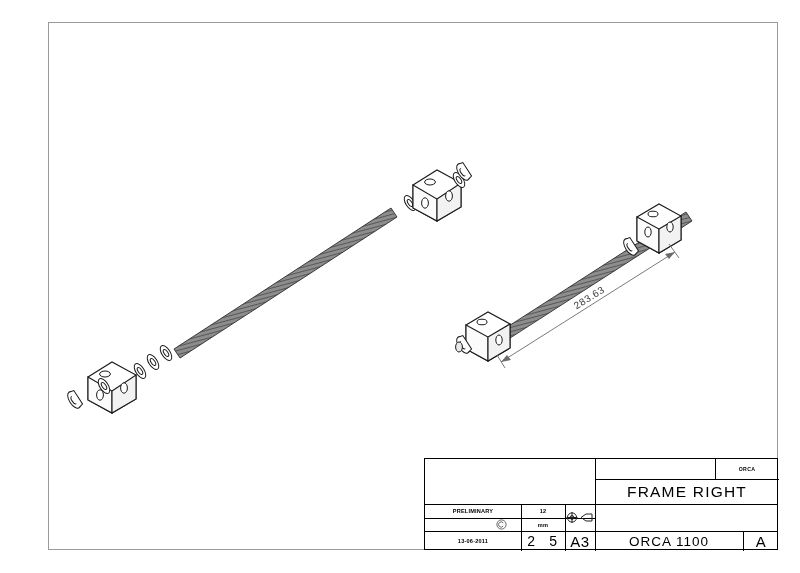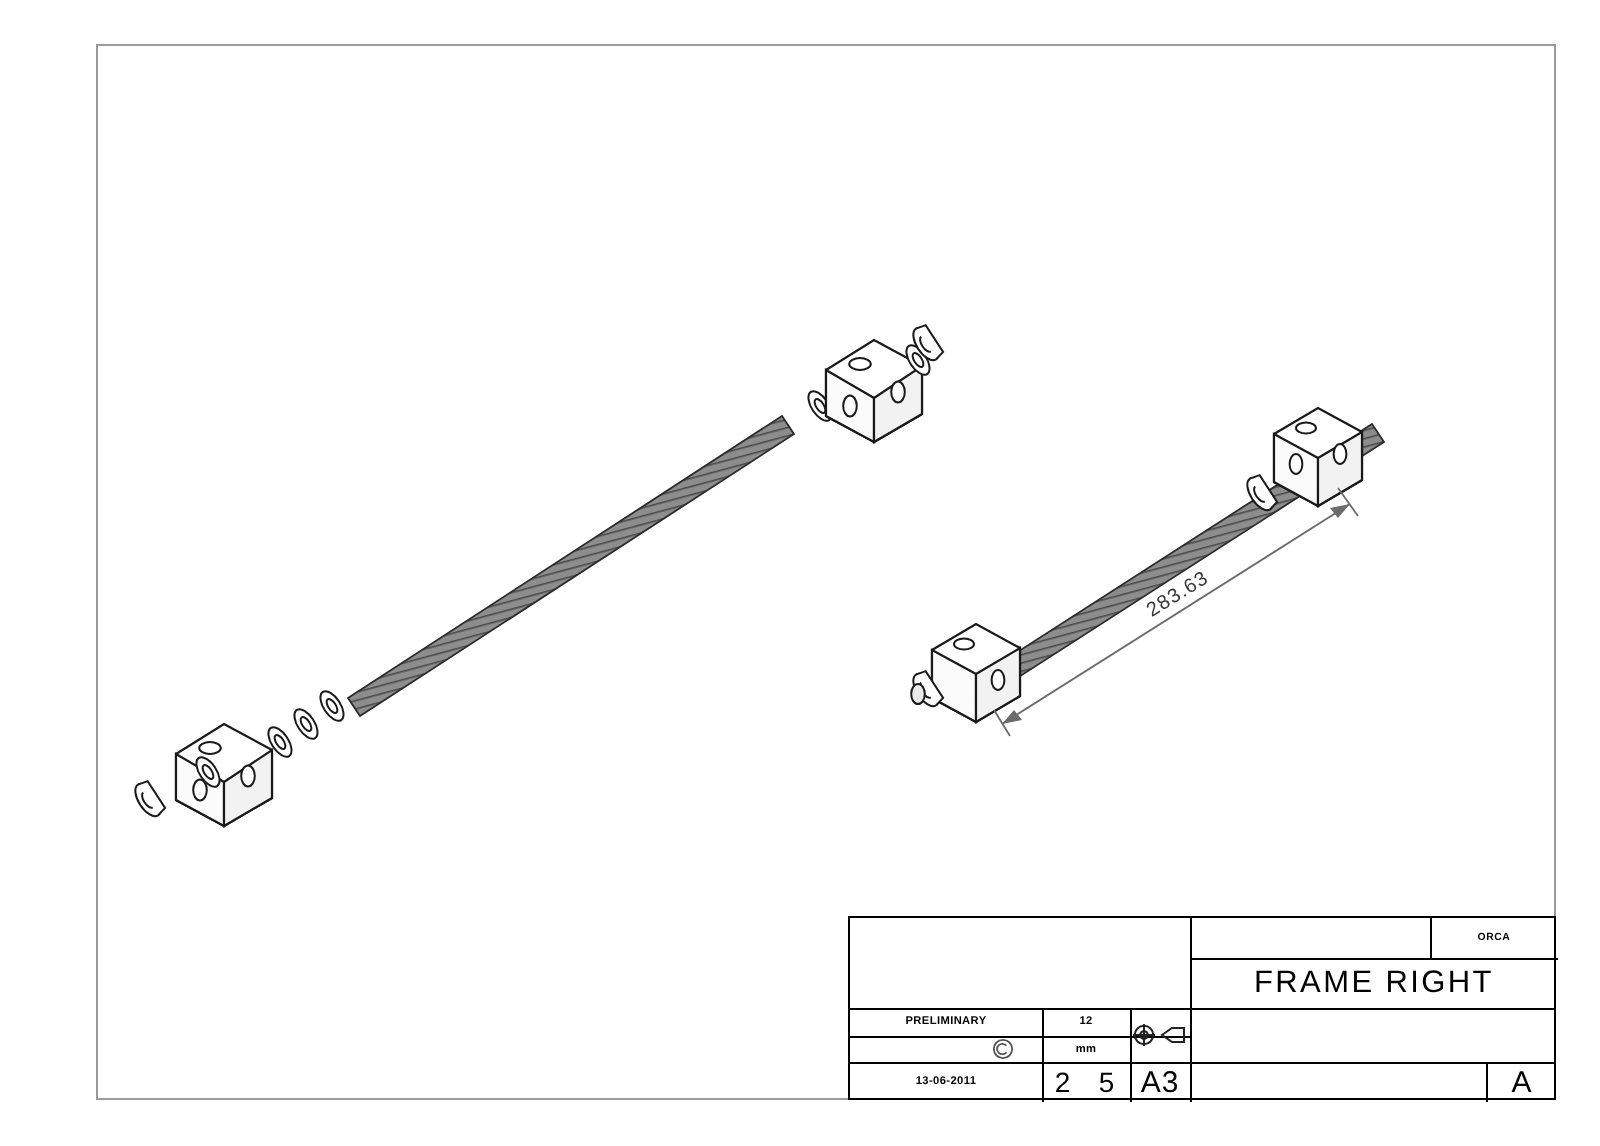--- a/index.html
+++ b/index.html
@@ -210,17 +210,18 @@
       </svg>
     </div>
 
     <div class="cell t-small" style="left:0;top:72px;width:96px;height:20px;">13-06-2011</div>
 
     <div class="cell t-num" style="left:96px;top:72px;width:22px;height:20px;">2</div>
     <div class="cell t-num" style="left:118px;top:72px;width:22px;height:20px;">5</div>
 
     <div class="cell t-big" style="left:140px;top:72px;width:30px;height:20px;">A3</div>
 
+    <div class="cell t-mid" style="left:170px;top:72px;width:148px;height:20px;">ORCA  1100</div>
 
     <div class="cell t-big" style="left:318px;top:72px;width:36px;height:20px;">A</div>
   </div>
 
 </div>
 
 </body></html>

